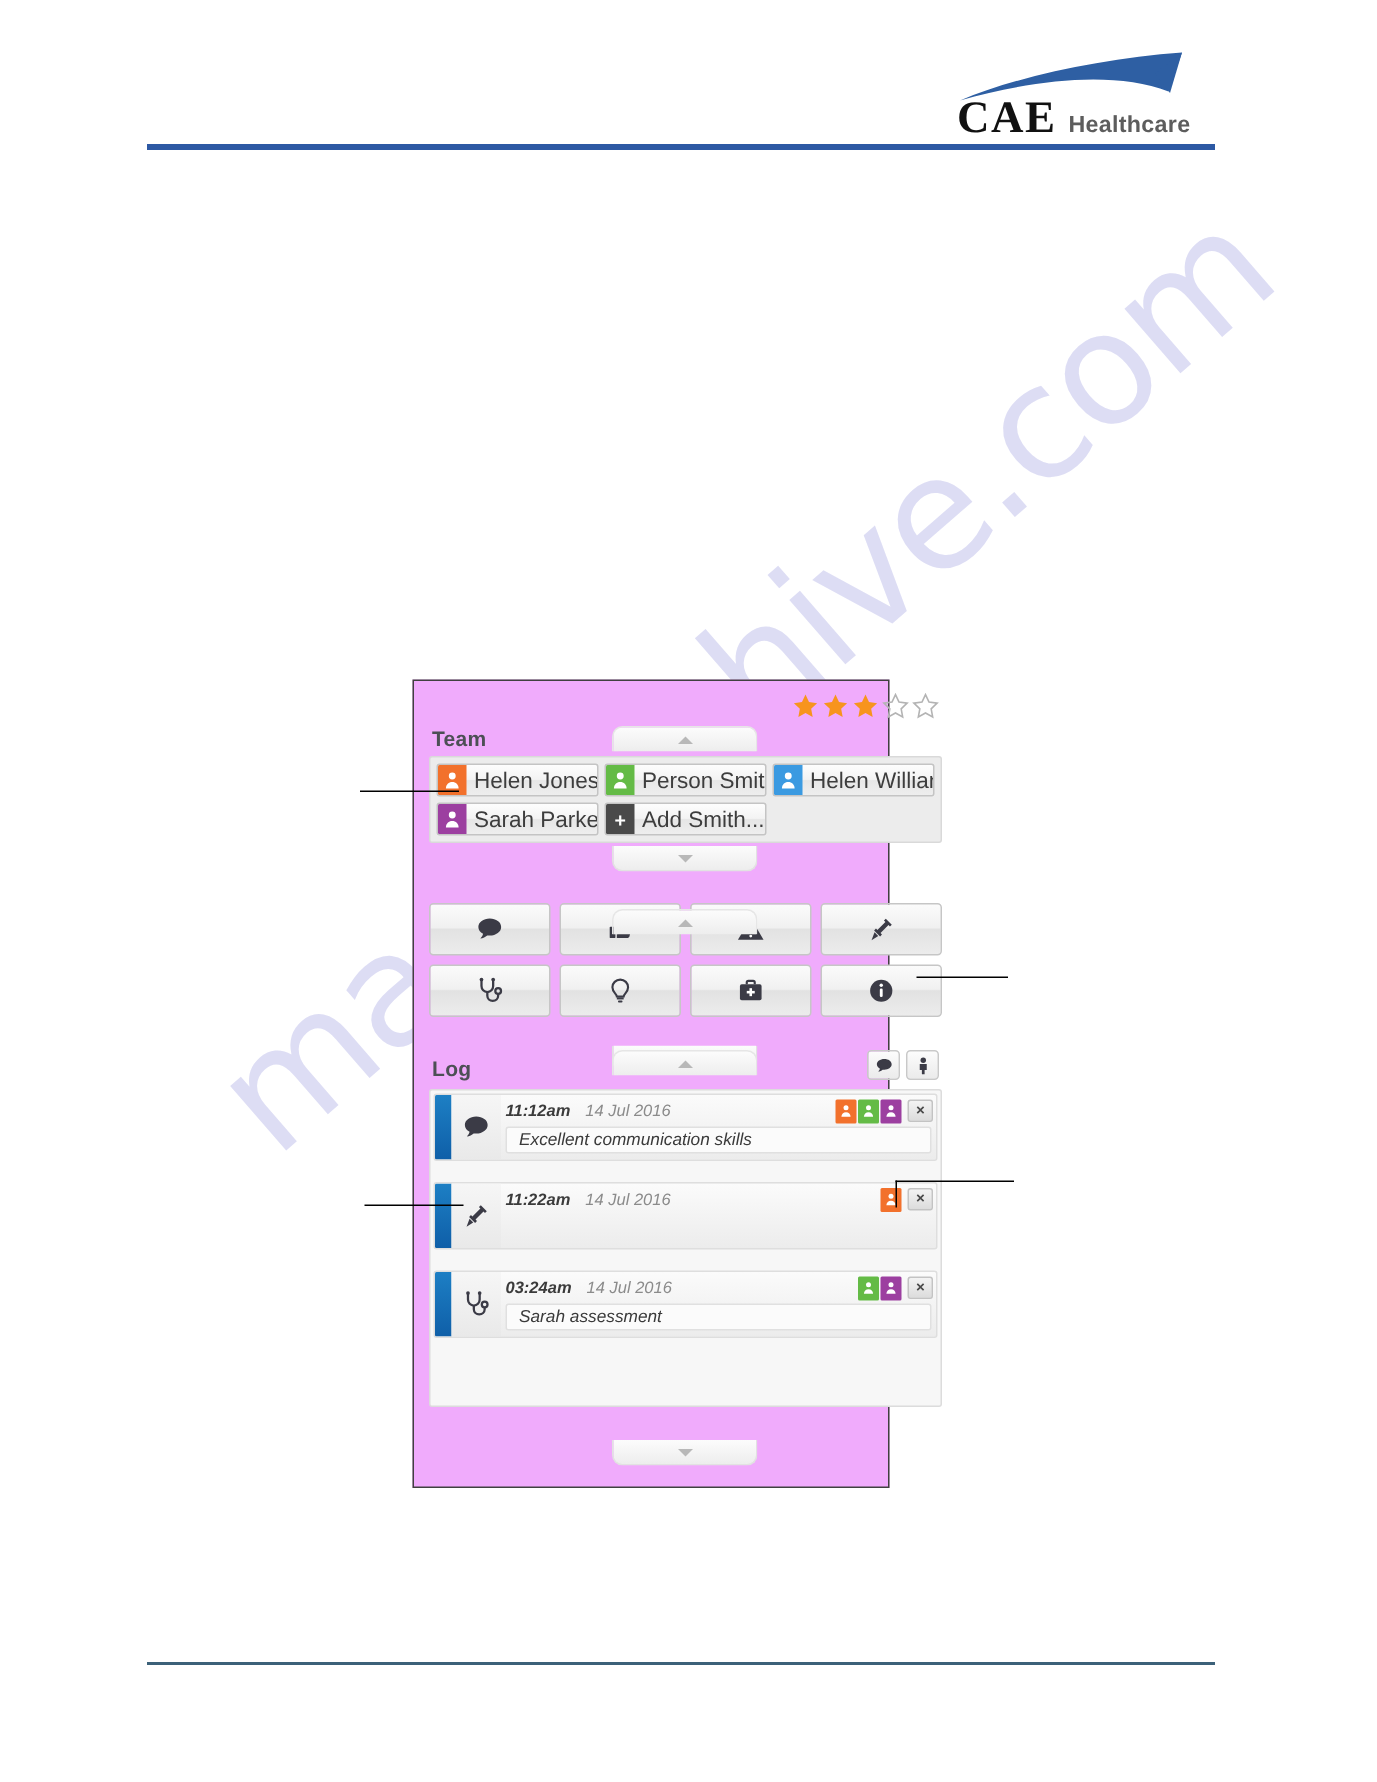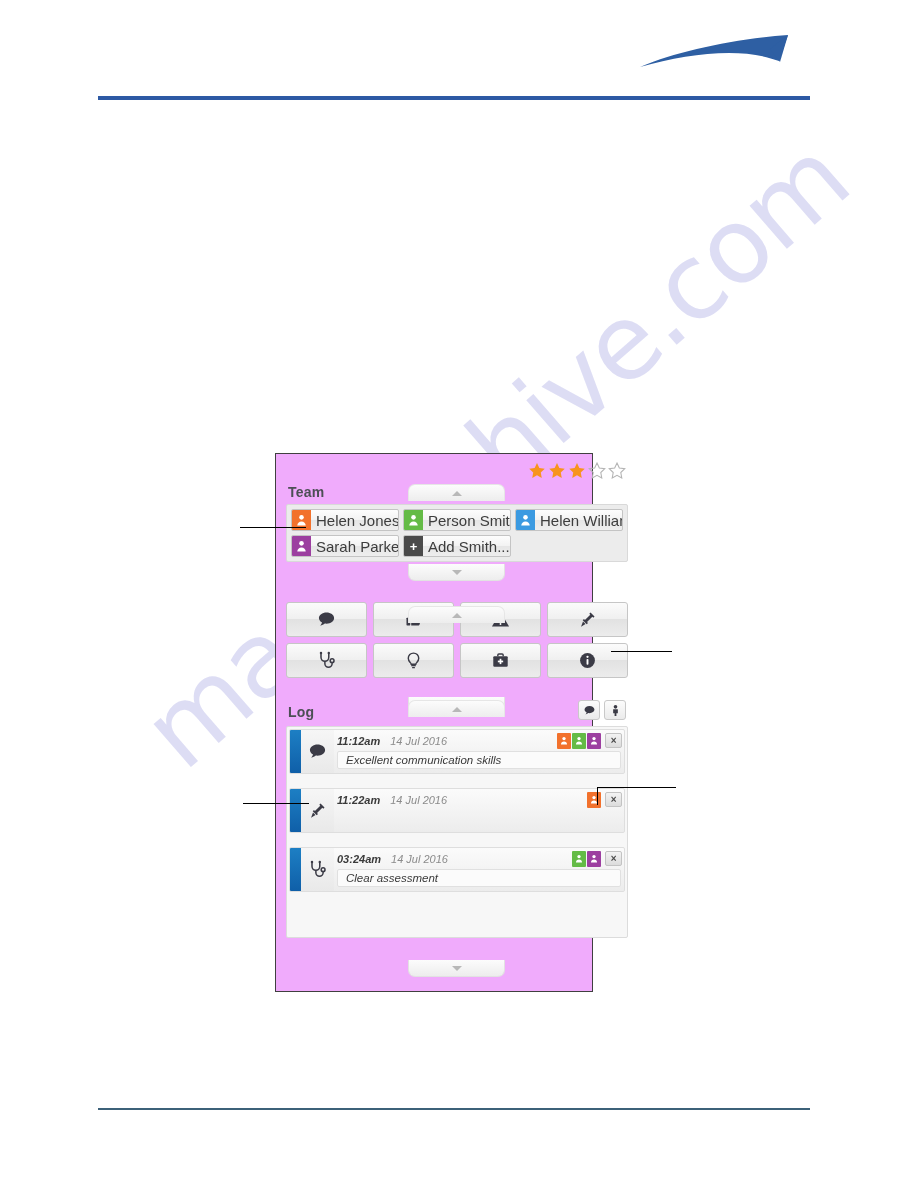--- a/index.html
+++ b/index.html
@@ -337,20 +337,24 @@
 <div class="watermark">
   <div class="watermark-text">manualshive.com</div>
 </div>
 
 <div class="page-header">
   <div class="logo-wrap">
     <svg class="logo-swoosh" viewBox="0 0 172 34" xmlns="http://www.w3.org/2000/svg">
       <path d="M2 33 C40 17 96 5 150 1 L128 16 L150 1 L141 27 C104 13 52 19 2 33 Z" fill="#2e5fa3"></path>
       <path d="M150 1 L132 15 L142 28 Z" fill="#2e5fa3"></path>
     </svg>
+    <div class="logo-textrow">
+      <span class="logo-cae">CAE</span>
+      <span class="logo-healthcare">Healthcare</span>
+    </div>
   </div>
   <div class="header-rule"></div>
 </div>
 
 <div class="leader" style="left:240px; top:527px; width:66px; height:1px;"></div>
 <div class="leader" style="left:611px; top:651px; width:61px; height:1px;"></div>
 <div class="leader" style="left:243px; top:803px; width:66px; height:1px;"></div>
 <div class="leader" style="left:597px; top:787px; width:79px; height:1px;"></div>
 <div class="leader" style="left:597px; top:787px; width:1px; height:18px;"></div>
 
@@ -611,21 +615,21 @@
                   </span>
                 <span class="tag-badge" style="background:#9c3fa0">
                     <svg viewBox="0 0 12 13">
                       <circle cx="6" cy="3.6" r="2.5" fill="#ffffff"></circle>
                       <path d="M1.4 12.6c0-2.8 2-4.6 4.6-4.6s4.6 1.8 4.6 4.6z" fill="#ffffff"></path>
                     </svg>
                   </span>
                 <span class="del-btn">×</span>
               </span>
             </div>
-            <div class="row-text">Clear assessment</div>
+            <div class="row-text">Sarah assessment</div>
           </div>
         </div>
 
       </div>
 
       <div class="nub" style="left:122px; top:260px;">
         <span class="tri tri-down"></span>
       </div>
     </div>
 

